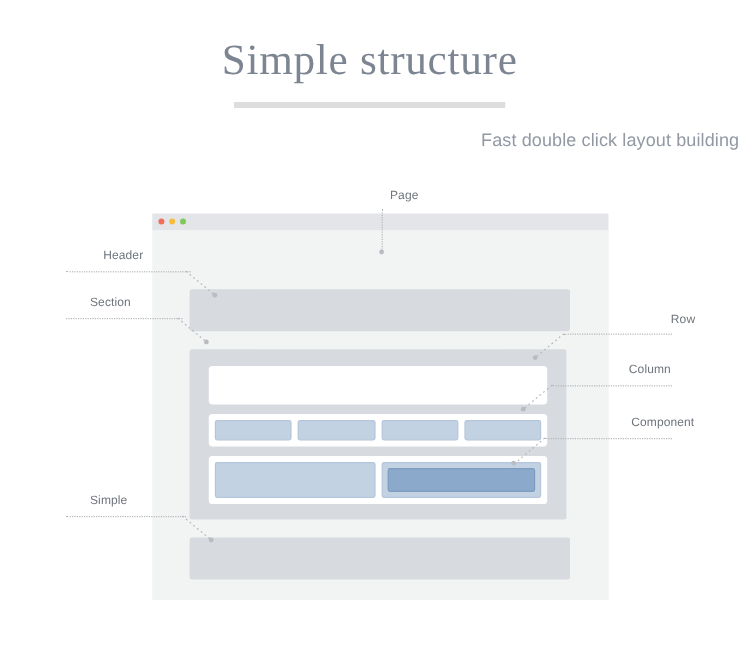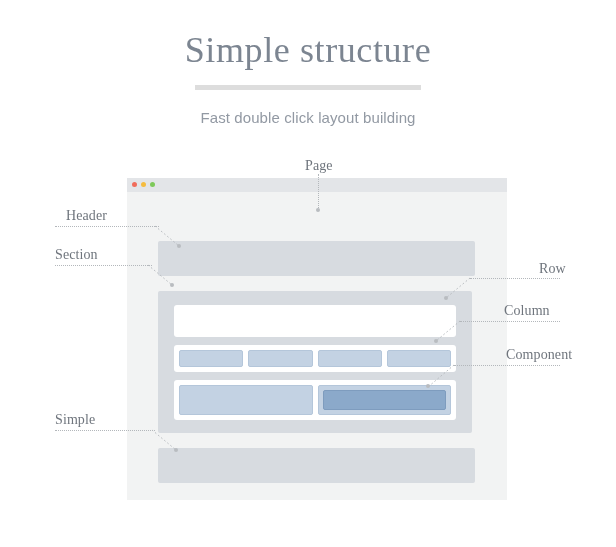--- a/index.html
+++ b/index.html
@@ -42,20 +42,21 @@
     background: #dddddd;
     margin: 13px auto 0 auto;
   }
   .subtitle {
     font-family: "Liberation Sans", sans-serif;
     font-size: 15px;
     font-weight: 400;
     color: #9299a3;
     margin: 19px 0 0 0;
     letter-spacing: 0.1px;
+    text-align: right;
   }
 
   
   .browser {
     position: absolute;
     left: 127px;
     top: 178px;
     width: 380px;
     height: 322px;
     background: #f2f3f3;
@@ -163,25 +164,26 @@
     bottom: 4px;
     background: #8ba9ca;
     border: 1px solid #7e9cbe;
     border-radius: 2px;
     box-sizing: border-box;
   }
 
   
   .callout-label {
     position: absolute;
-    font-family: Liberation Serif, serif;
-    font-size: 14px;
+    font-family: Liberation Sans, sans-serif;
+    font-size: 10px;
     color: #6f757d;
     white-space: nowrap;
     letter-spacing: 0.1px;
+    margin-left: 20px;
   }
   .lead-h {
     position: absolute;
     height: 1px;
     border-top: 1px dotted #b3b7bb;
   }
   .lead-v {
     position: absolute;
     width: 1px;
     border-left: 1px dotted #b3b7bb;

